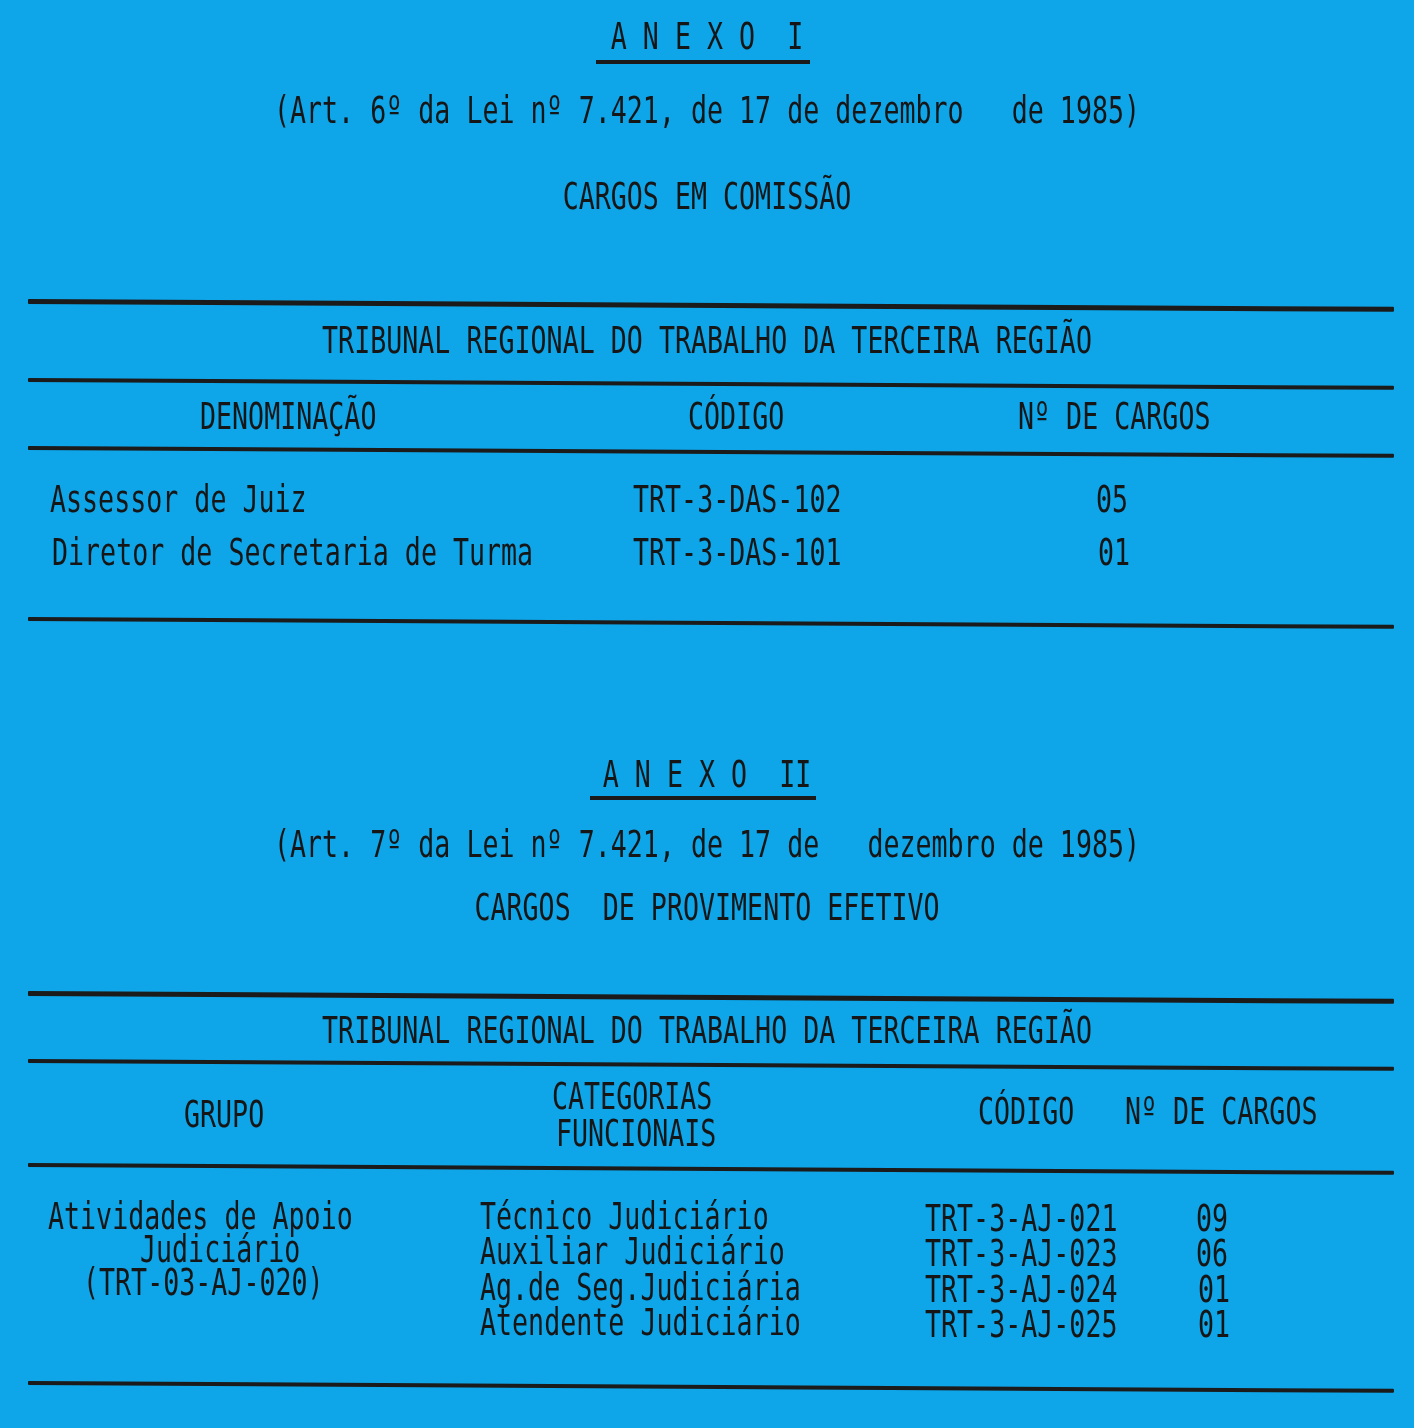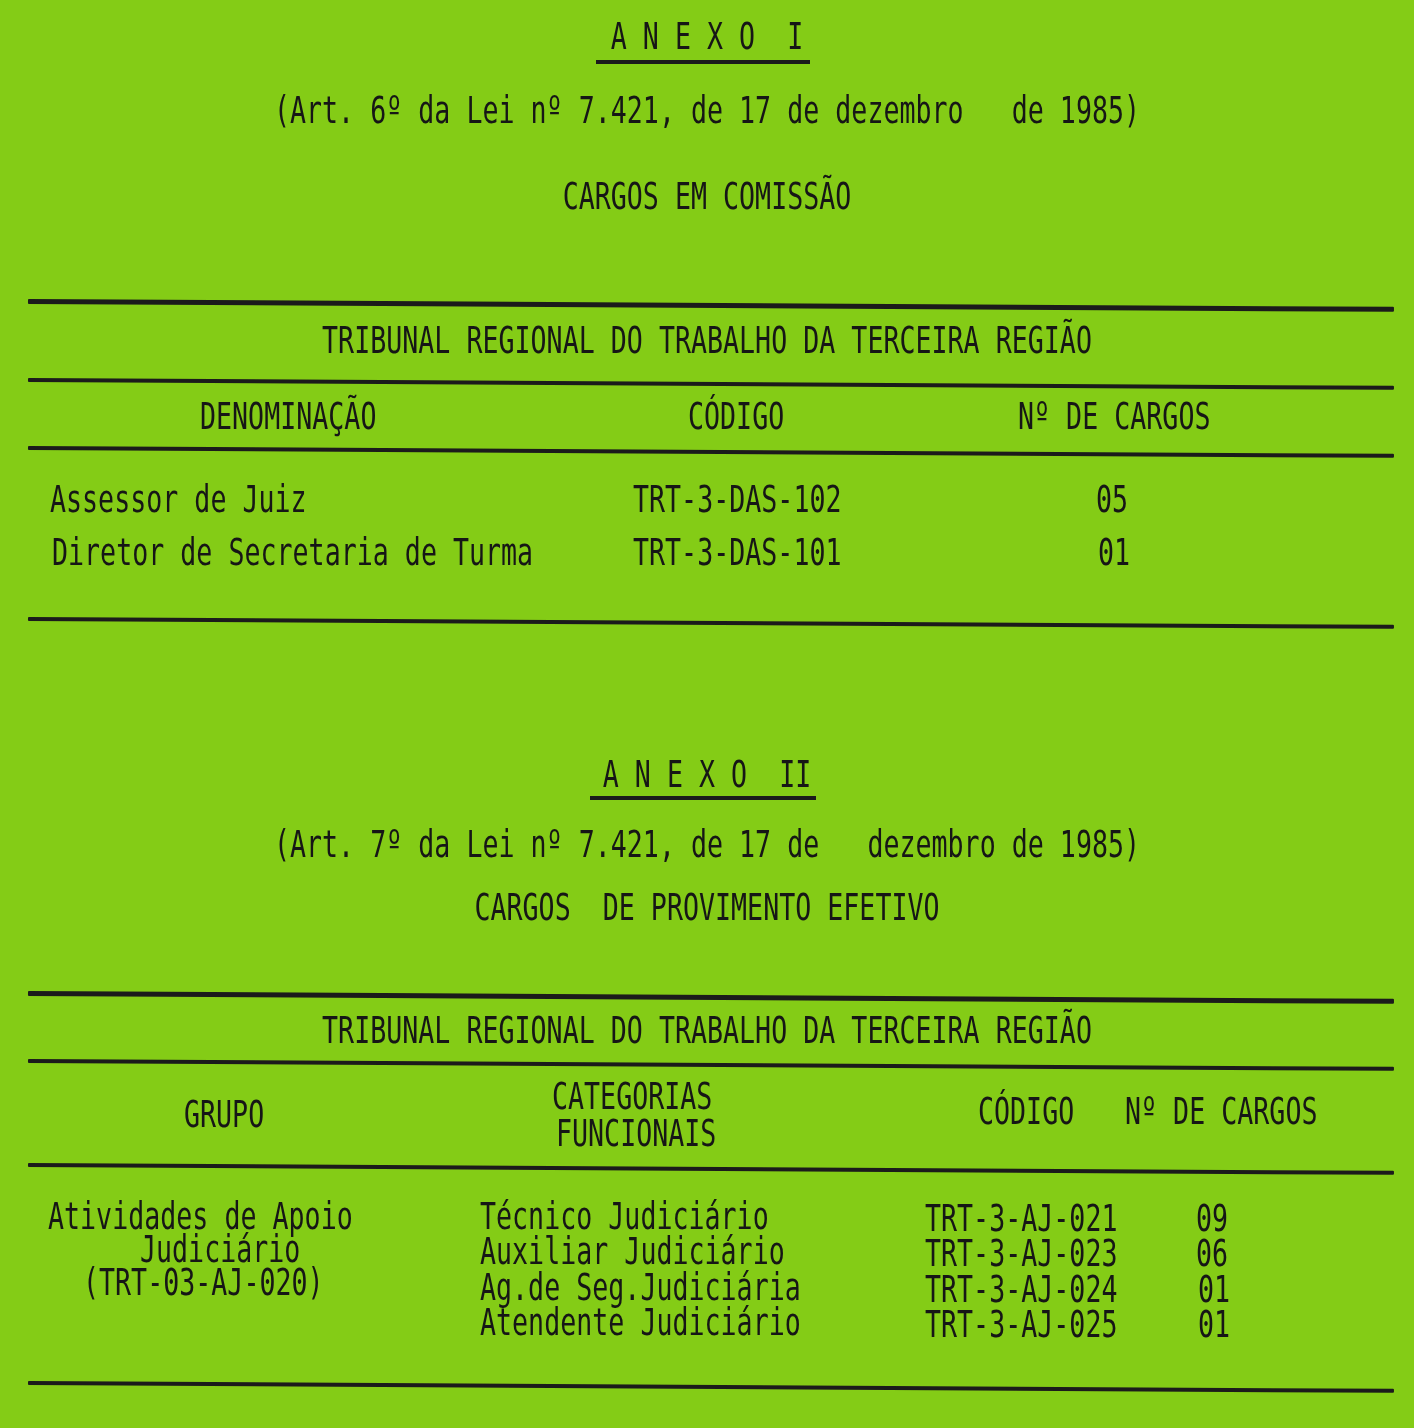--- a/index.html
+++ b/index.html
@@ -4,21 +4,21 @@
 <style>
   html, body {
     margin: 0;
     padding: 0;
     background: #ffffff;
   }
   .page {
     position: relative;
     width: 1414px;
     height: 1428px;
-    background: #84cc16;
+    background: #0ea5e9;
     overflow: hidden;
     font-family: "DejaVu Sans Mono", monospace;
   }
   
   .txt {
     position: absolute;
     font-family: "DejaVu Sans Mono", monospace;
     font-size: 37px;
     line-height: 1.05;
     color: #161616;

